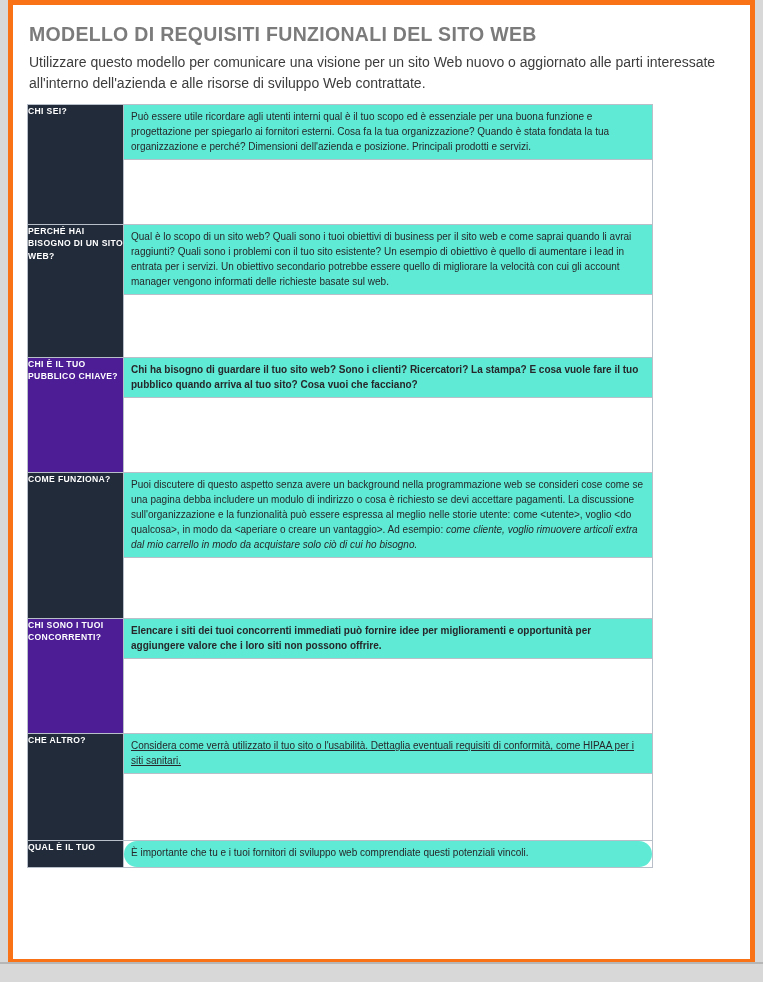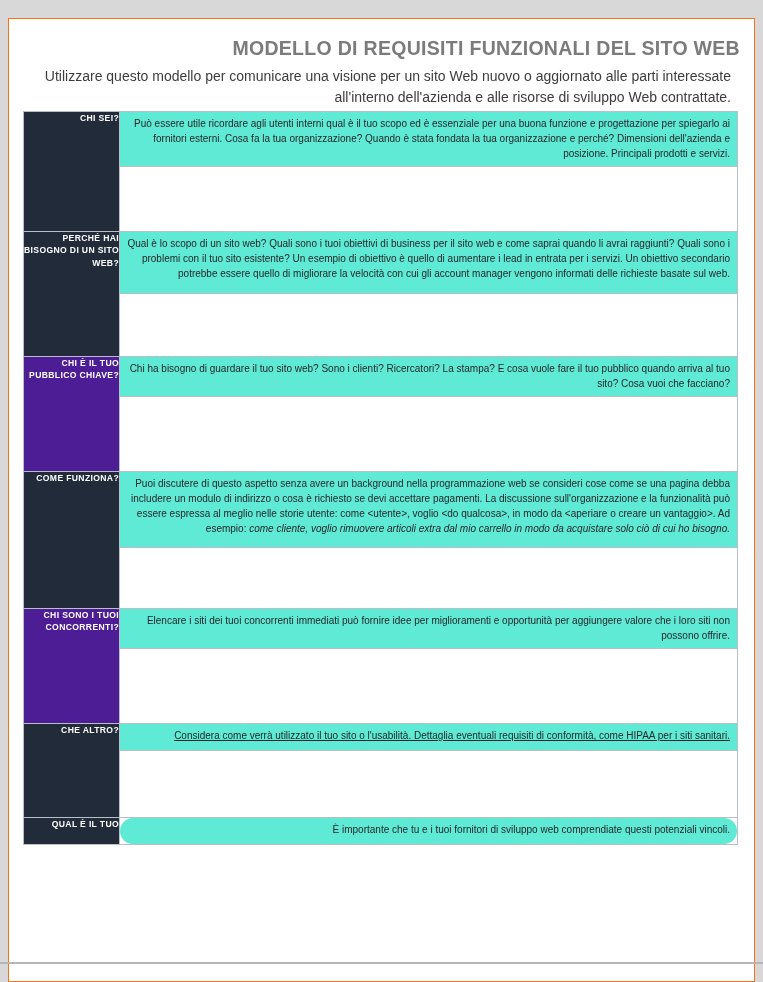--- a/index.html
+++ b/index.html
@@ -9,28 +9,27 @@
   body {
     width: 763px;
     height: 982px;
     background: #d8d8d8;
     font-family: "Liberation Sans", sans-serif;
     overflow: hidden;
   }
   #page {
     position: absolute;
     left: 8px;
-    top: 18px;
+    top: 0;
     width: 747px;
     height: 964px;
     background: #ffffff;
-    border: 1px solid #f97316;
+    border: 5px solid #f97316;
     box-sizing: border-box;
     overflow: hidden;
-    text-align: right;
   }
   #inner {
     position: absolute;
     left: 14px;
     top: 14px;
     width: 717px;
   }
   .doc-title {
     font-size: 19.5px;
     font-weight: bold;
@@ -41,24 +40,24 @@
     white-space: nowrap;
   }
   .doc-subtitle {
     font-size: 14px;
     color: #3c3c3c;
     line-height: 1.45;
     margin: 7px 2px 0 2px;
     max-width: 706px;
   }
   table.req-table {
-    margin-top: 4px;
+    margin-top: 11px;
     border-collapse: collapse;
     table-layout: fixed;
-    width: 715px;
+    width: 626px;
   }
   table.req-table td {
     padding: 0;
     vertical-align: top;
   }
   .label-cell {
     width: 96px;
     color: #ffffff;
     font-size: 8.6px;
     font-weight: bold;
@@ -124,35 +123,35 @@
           <tr>
             <td class="label-cell dark">PERCHÉ HAI BISOGNO DI UN SITO WEB?</td>
             <td class="field-cell">
               <div class="prompt" style="min-height: 52px;">Qual è lo scopo di un sito web? Quali sono i tuoi obiettivi di business per il sito web e come saprai quando li avrai raggiunti? Quali sono i problemi con il tuo sito esistente? Un esempio di obiettivo è quello di aumentare i lead in entrata per i servizi. Un obiettivo secondario potrebbe essere quello di migliorare la velocità con cui gli account manager vengono informati delle richieste basate sul web.</div>
               <div class="answer" style="height: 62px;"></div>
             </td>
           </tr>
           <tr>
             <td class="label-cell slate">CHI È IL TUO PUBBLICO CHIAVE?</td>
             <td class="field-cell">
-              <div class="prompt" style="min-height: 30px;">Chi ha bisogno di guardare il tuo sito web? Sono i clienti? Ricercatori? La stampa? E cosa vuole fare il tuo pubblico quando arriva al tuo sito? Cosa vuoi che facciano?</div>
+              <div class="prompt" style="min-height: 30px; font-weight: bold;">Chi ha bisogno di guardare il tuo sito web? Sono i clienti? Ricercatori? La stampa? E cosa vuole fare il tuo pubblico quando arriva al tuo sito? Cosa vuoi che facciano?</div>
               <div class="answer" style="height: 74px;"></div>
             </td>
           </tr>
           <tr>
             <td class="label-cell dark">COME FUNZIONA?</td>
             <td class="field-cell">
               <div class="prompt" style="min-height: 66px;"><span>Puoi discutere di questo aspetto senza avere un background nella programmazione web se consideri cose come se una pagina debba includere un modulo di indirizzo o cosa è richiesto se devi accettare pagamenti. La discussione sull'organizzazione e la funzionalità può essere espressa al meglio nelle storie utente: come &lt;utente&gt;, voglio &lt;do qualcosa&gt;, in modo da &lt;aperiare o creare un vantaggio&gt;. Ad esempio: </span><em>come cliente, voglio rimuovere articoli extra dal mio carrello in modo da acquistare solo ciò di cui ho bisogno.</em></div>
               <div class="answer" style="height: 60px;"></div>
             </td>
           </tr>
           <tr>
             <td class="label-cell slate">CHI SONO I TUOI CONCORRENTI?</td>
             <td class="field-cell">
-              <div class="prompt" style="min-height: 30px;">Elencare i siti dei tuoi concorrenti immediati può fornire idee per miglioramenti e opportunità per aggiungere valore che i loro siti non possono offrire.</div>
+              <div class="prompt" style="min-height: 30px; font-weight: bold;">Elencare i siti dei tuoi concorrenti immediati può fornire idee per miglioramenti e opportunità per aggiungere valore che i loro siti non possono offrire.</div>
               <div class="answer" style="height: 74px;"></div>
             </td>
           </tr>
           <tr>
             <td class="label-cell dark">CHE ALTRO?</td>
             <td class="field-cell">
               <div class="prompt" style="min-height: 17px; text-decoration: underline;">Considera come verrà utilizzato il tuo sito o l'usabilità. Dettaglia eventuali requisiti di conformità, come HIPAA per i siti sanitari.</div>
               <div class="answer" style="height: 66px;"></div>
             </td>
           </tr>

